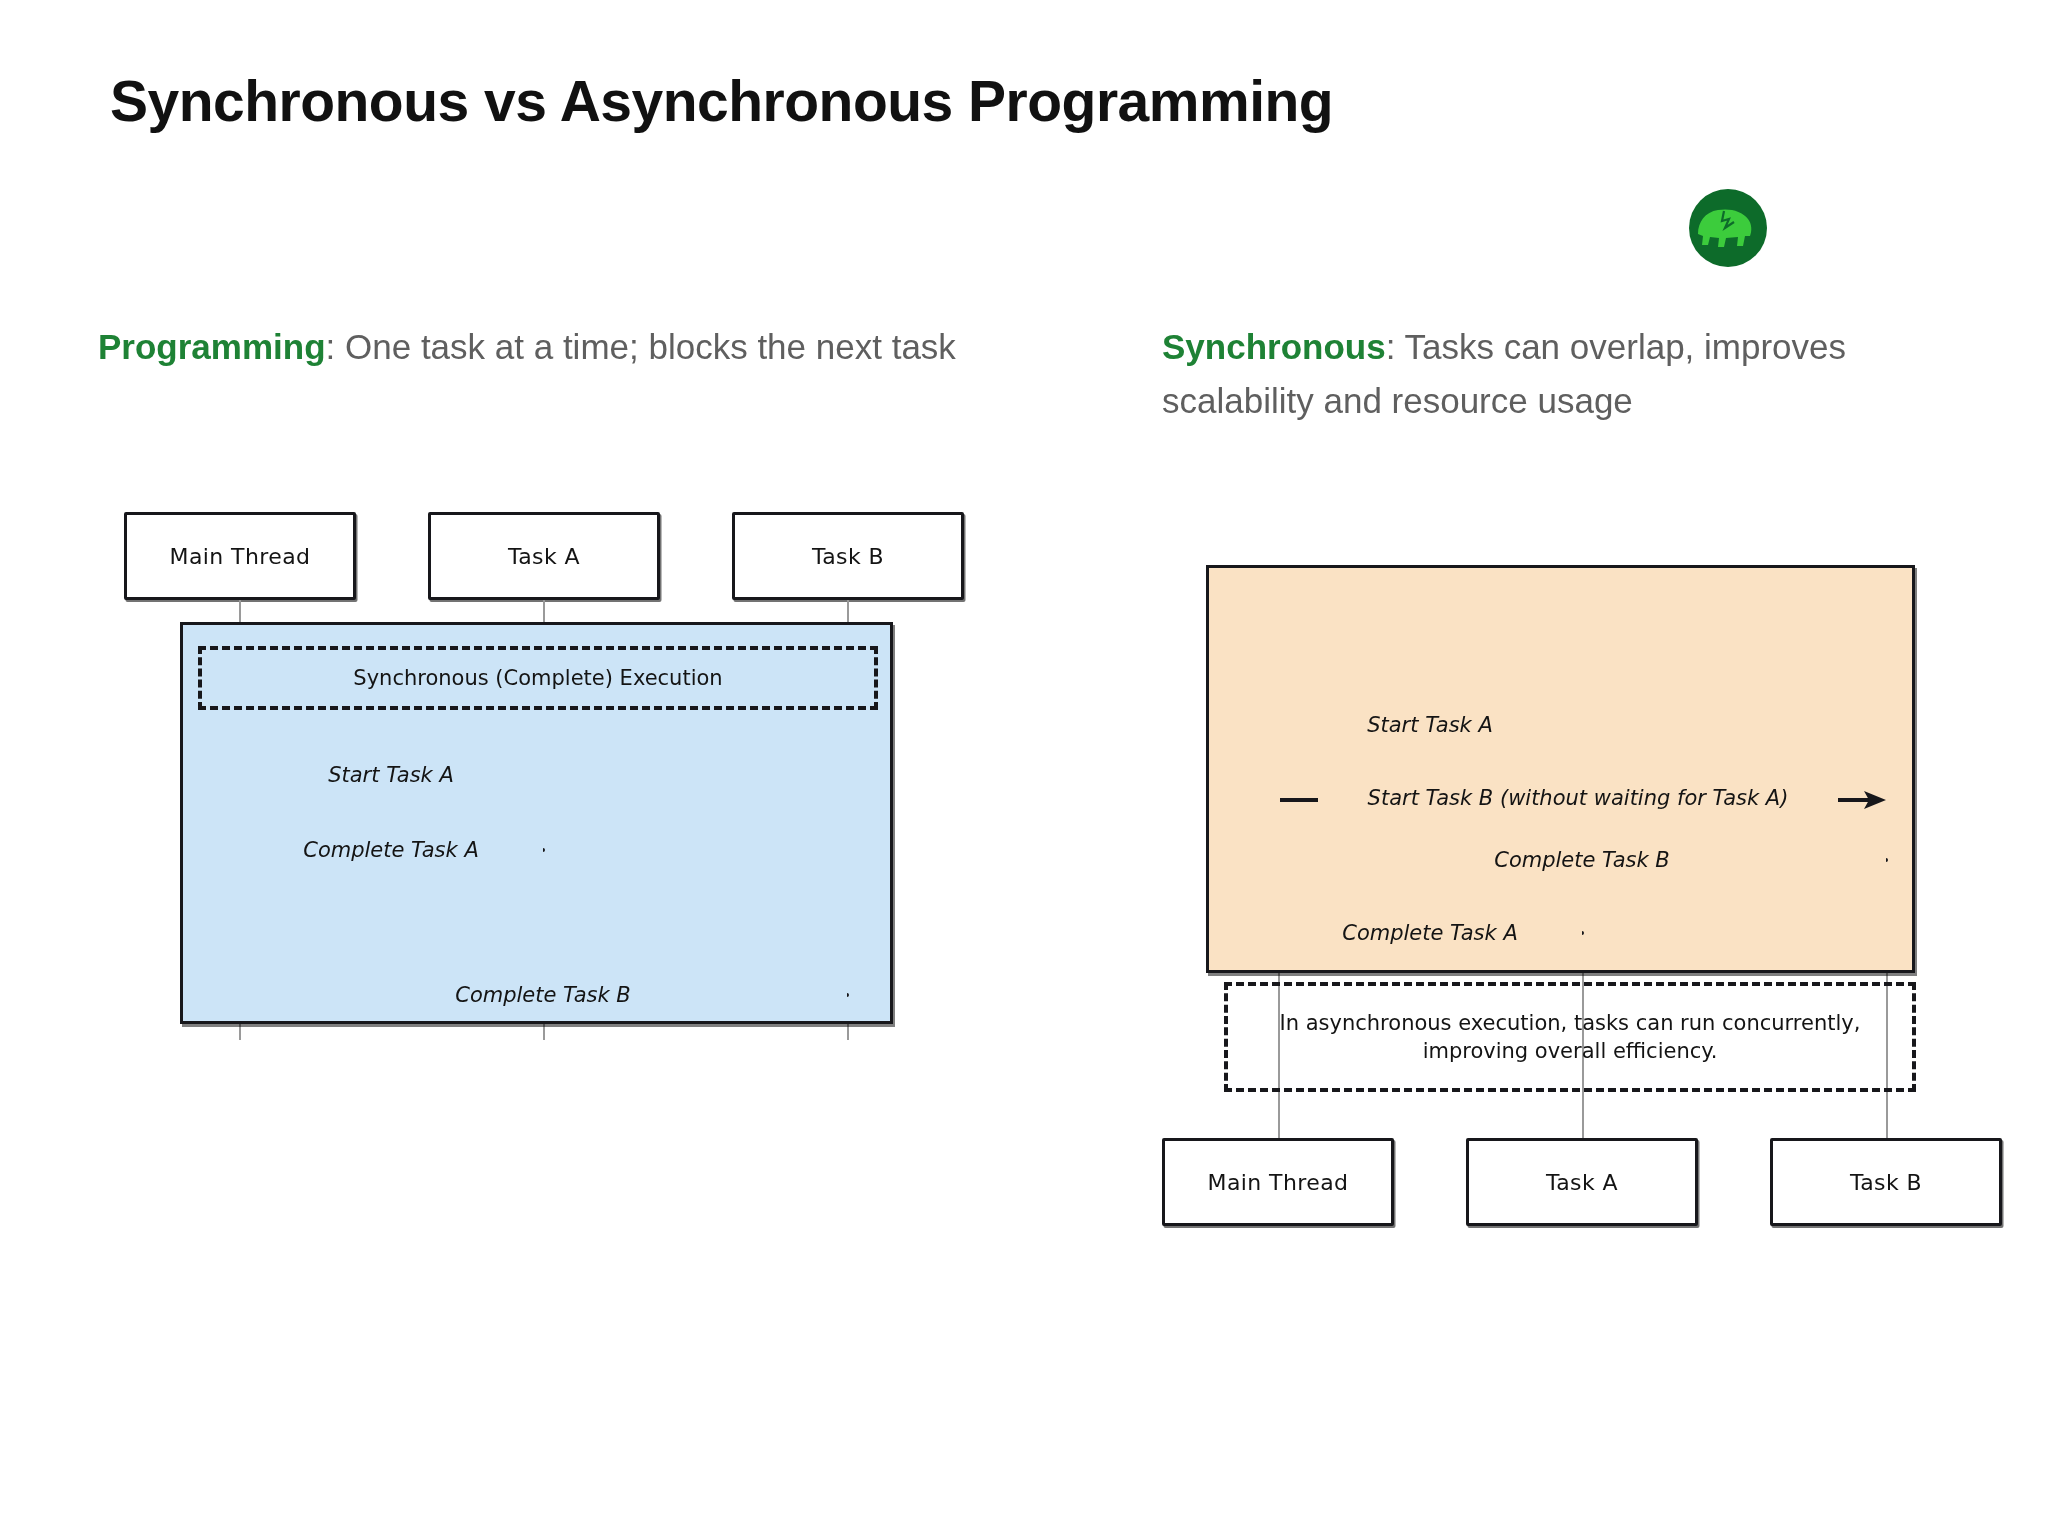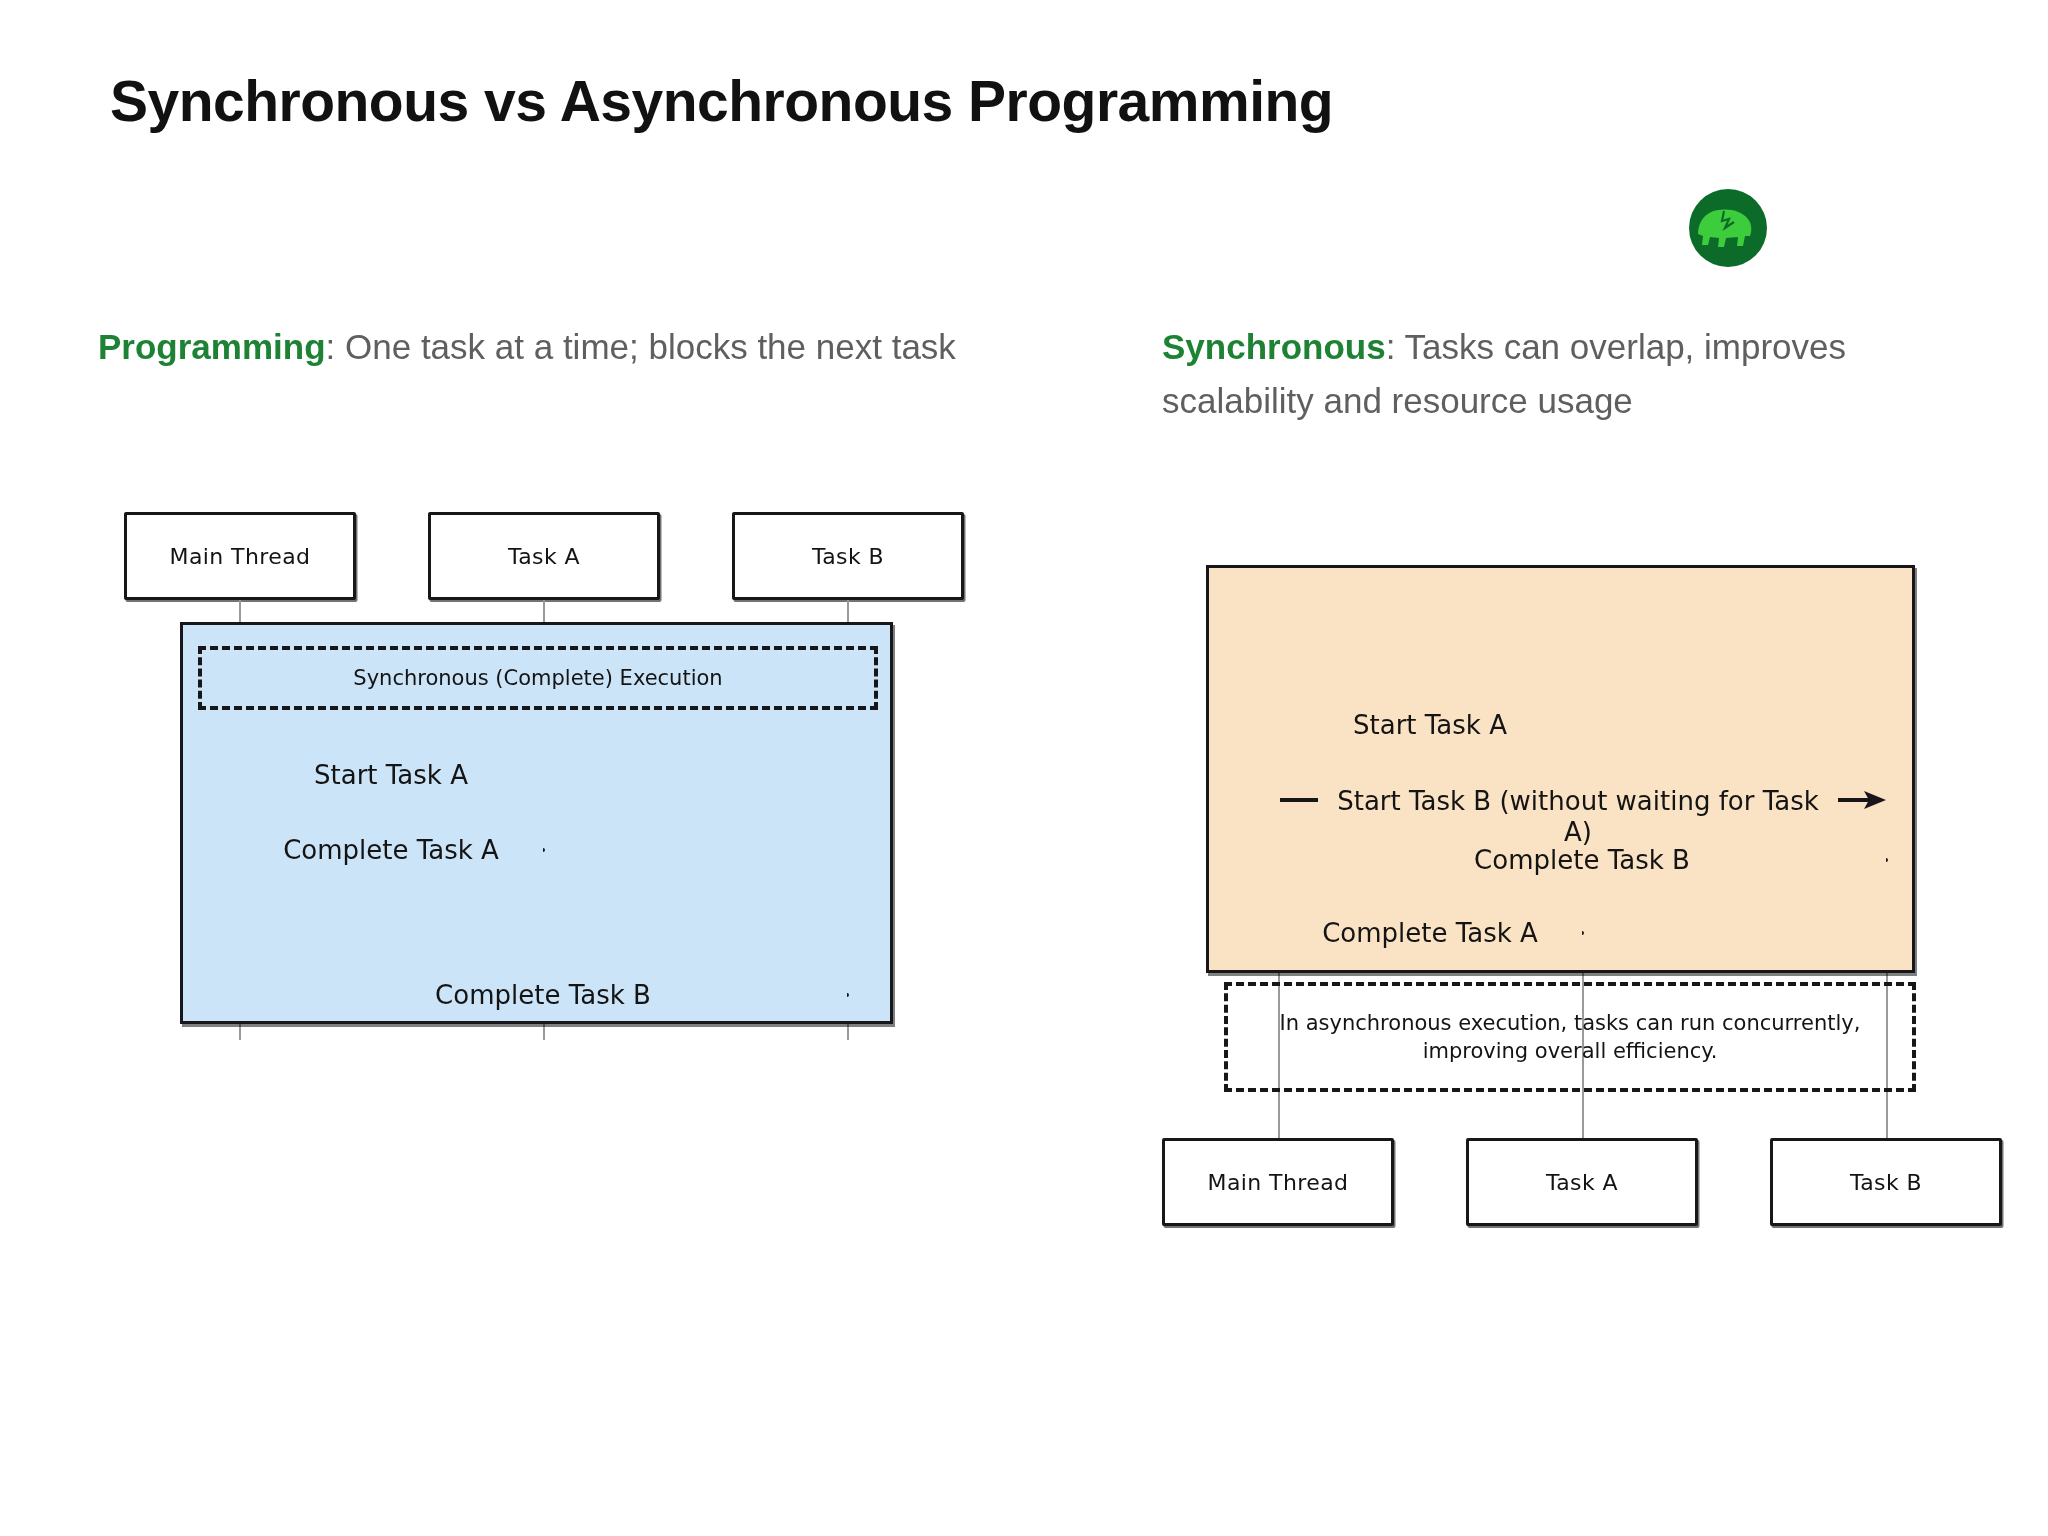--- a/index.html
+++ b/index.html
@@ -106,25 +106,26 @@
     position: absolute;
     height: 40px;
   }
   .msg .label {
     position: absolute;
     left: 0; right: 0;
     top: 50%;
     transform: translateY(-50%);
     text-align: center;
     font-family: "DejaVu Sans", sans-serif;
-    font-size: 26px;
+    font-size: 21px;
     color: #141414;
     white-space: nowrap;
     z-index: 3;
     pointer-events: none;
+    font-style: italic;
   }
   .msg .label.two-line { white-space: normal; line-height: 1.2; }
 
   .msg svg { position: absolute; left: 0; top: 0; overflow: visible; }
 </style>
 </head>
 <body>
 
 <div id="slide-title">Synchronous vs Asynchronous Programming</div>
 

